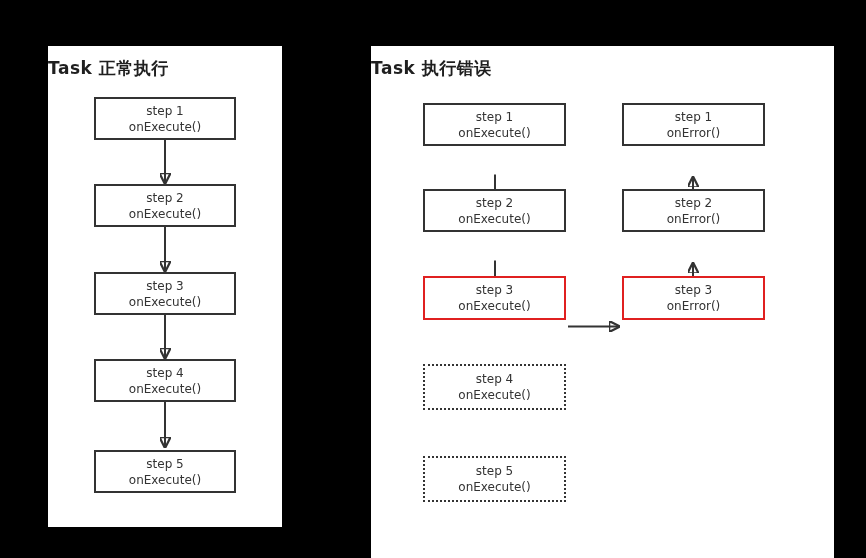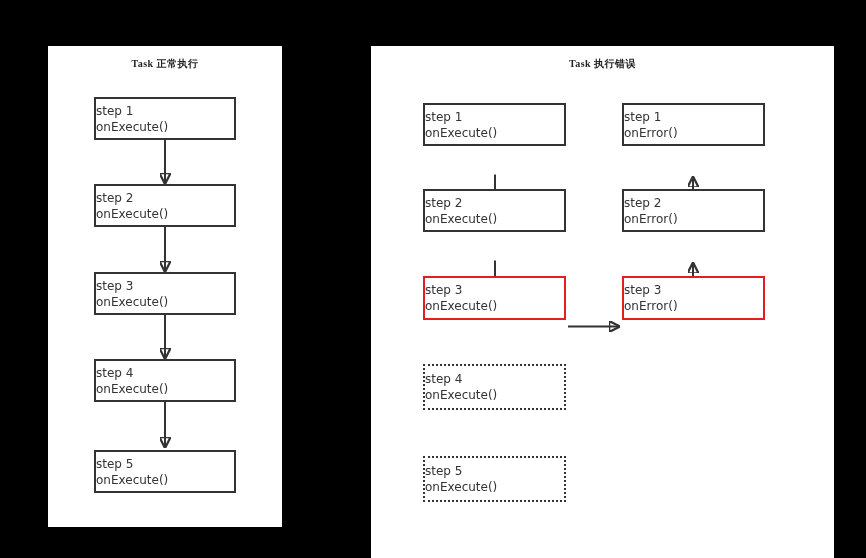--- a/index.html
+++ b/index.html
@@ -21,36 +21,34 @@
   }
   .panel{
     position:absolute;
     background:var(--panel-background);
   }
   .panel-left{left:48px;top:46px;width:234px;height:481px;}
   .panel-right{left:371px;top:46px;width:463px;height:536px;}
   .panel-title{
     position:absolute;
     top:11px;left:0;right:0;
-    text-align:center;
-    font-size:10px;
+    font-size:17px;
     font-weight:bold;
     color:var(--title-text);
     letter-spacing:0.5px;
-    font-family:Liberation Serif, serif;
   }
   .flow-box{
     position:absolute;
     width:142px;height:43px;
     border:2px solid var(--box-border);
     background:var(--panel-background);
     display:flex;
     flex-direction:column;
     justify-content:center;
-    align-items:flex-start;
+    align-items:center;
     text-align:center;
     line-height:16px;
     font-size:12px;
     color:var(--box-text);
   }
   .flow-box.error{
     border-color:var(--error-border);
     height:44px;
   }
   .flow-box.dotted{

